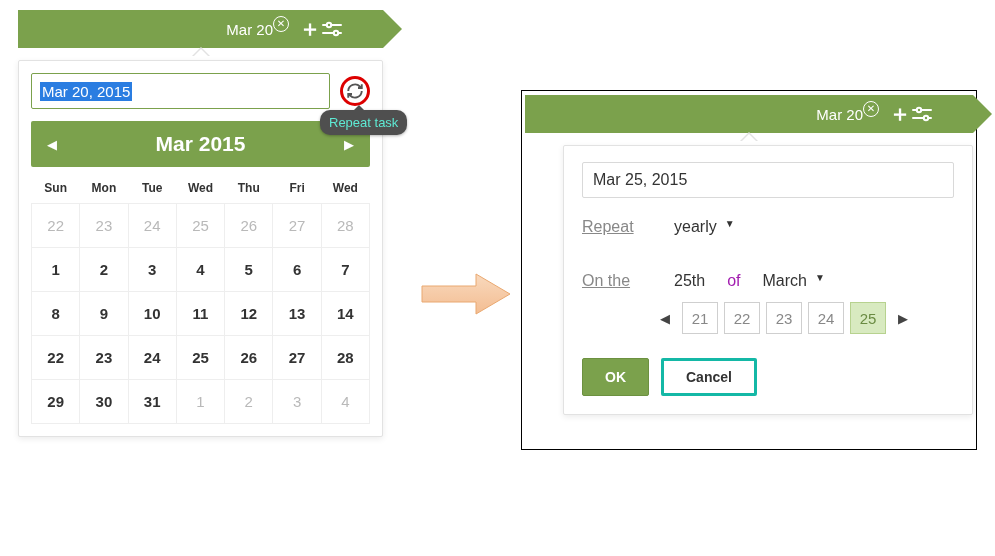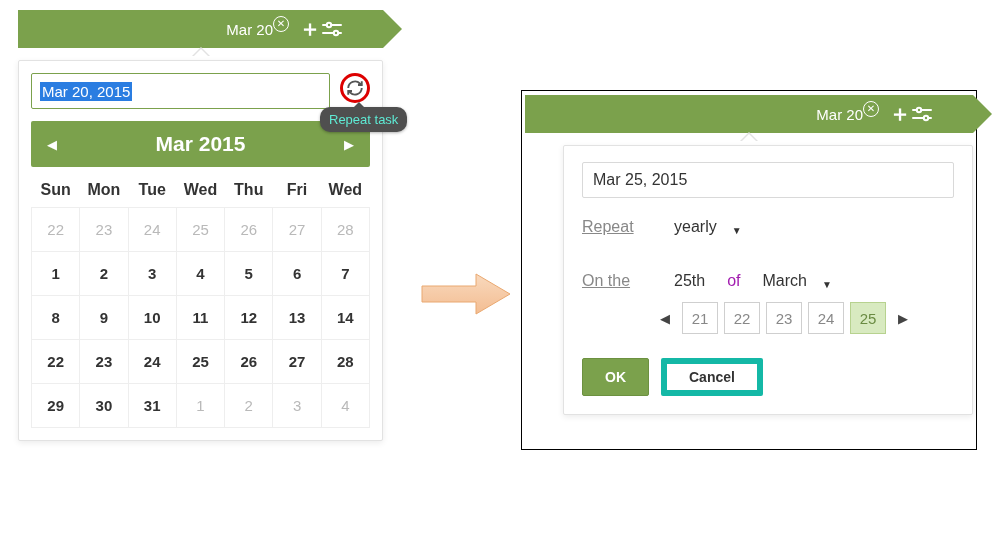--- a/index.html
+++ b/index.html
@@ -32,21 +32,21 @@
   .caret-connector::after {
     content:""; position:absolute; left:50%; transform:translateX(-50%);
     top:1px; width:0; height:0;
     border-left:8px solid transparent; border-right:8px solid transparent;
     border-bottom:8px solid #fff;
   }
 
   .card { background:#fff; border:1px solid #e2e2e2; border-radius:2px; padding:12px; box-shadow:0 2px 6px rgba(0,0,0,0.08); }
 
   
-  .dateinput-row { display:flex; align-items:flex-start; gap:10px; }
+  .dateinput-row { display:flex; align-items:center; gap:10px; }
   .dateinput-box { flex:1; border:1px solid #7ba14c; border-radius:2px; height:36px; display:flex; align-items:center; padding:0 8px; }
   .dateinput-sel { color:#fff; background:#2a7de1; padding:1px 2px; font-size:15px; }
   .repeat-icon-wrap { position:relative; }
   .repeat-icon-circle {
     width:30px; height:30px; border:3px solid #d00; border-radius:50%;
     display:flex; align-items:center; justify-content:center; color:#555;
     cursor:pointer;
   }
   .repeat-icon-circle svg { display:block; }
   .tooltip {
@@ -61,51 +61,51 @@
 
   .month-bar {
     margin-top:12px; background:#7ba14c; color:#fff; height:46px;
     display:flex; align-items:center; justify-content:space-between; padding:0 10px; border-radius:2px;
   }
   .month-bar .nav { font-size:13px; cursor:pointer; padding:6px; }
   .month-title { font-size:21px; font-weight:600; }
 
   table.cal { width:100%; border-collapse:collapse; margin-top:4px; }
   table.cal th {
-    font-weight:bold; color:#333; font-size:16px; padding:10px 0 8px;
+    font-weight:bold; color:#333; font-size:12px; padding:10px 0 8px;
     border-bottom:1px solid #eee;
   }
   table.cal td {
     width:14.28%; height:44px; text-align:center; font-size:15px; font-weight:bold;
     border:1px solid #eee; color:#333; cursor:pointer;
   }
   table.cal td.muted { color:#b9b9b9; font-weight:500; }
   table.cal td.today { outline:3px solid #a33; outline-offset:-3px; }
   table.cal td.sel { background:#d8eac0; color:#6a8b42; }
 
   
   .big-arrow { position:absolute; left:420px; top:270px; }
   .big-arrow svg { display:block; }
 
   
   .r-input { width:100%; height:36px; border:1px solid #d9d9d9; border-radius:2px; padding:0 10px; font-size:16px; color:#333; }
   .r-row { display:flex; align-items:center; gap:22px; margin-top:20px; font-size:16px; }
   .r-label { color:#888; width:70px; font-weight:500;text-decoration:underline; }
-  .dd { color:#333; cursor:pointer; font-weight:500; display:inline-flex; align-items:flex-end; gap:15px; }
+  .dd { color:#333; cursor:pointer; font-weight:500; display:inline-flex; align-items:flex-start; gap:8px; }
   .dd .caret { font-size:10px; }
   .r-sub { display:flex; align-items:center; gap:14px; margin-top:18px; margin-left:92px; font-size:16px; color:#333; }
   .day-picker { display:flex; align-items:center; gap:6px; margin-top:12px; margin-left:72px; }
   .day-btn { width:36px; height:32px; border:1px solid #cfcfcf; display:flex; align-items:center; justify-content:center; font-size:15px; color:#888; cursor:pointer; font-weight:500; }
   .day-btn.sel { background:#d8eac0; color:#6a8b42; border-color:#b7d28f; }
   .day-nav { width:22px; height:28px; display:flex; align-items:center; justify-content:center; font-size:13px; color:#444; cursor:pointer; }
 
   .btn-row { display:flex; gap:12px; margin-top:24px; }
   .btn { height:38px; padding:0 22px; border-radius:2px; font-size:14px; font-weight:600; cursor:pointer; display:flex; align-items:center; justify-content:center; }
   .btn-ok { background:#7ba14c; color:#fff; border:1px solid #6c9140; }
-  .btn-cancel { background:#fff; color:#333; border:6px solid #14b8a6; }
+  .btn-cancel { background:#fff; color:#333; border:3px solid #14b8a6; }
 
   
   .right-frame { position:absolute; left:521px; top:90px; width:456px; height:360px; border:1px solid #000; }
 </style>
 </head>
 <body>
 
 <div class="panel-left">
   <div class="banner">
     <div class="banner-bg"></div>

